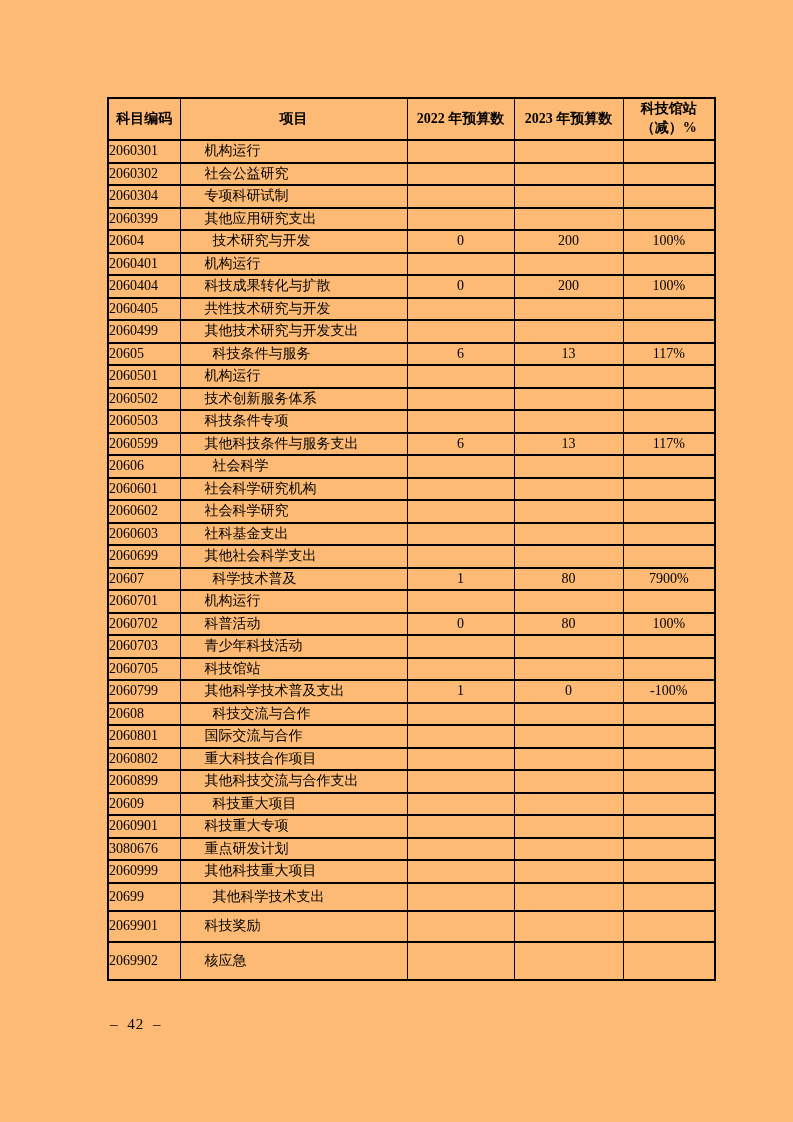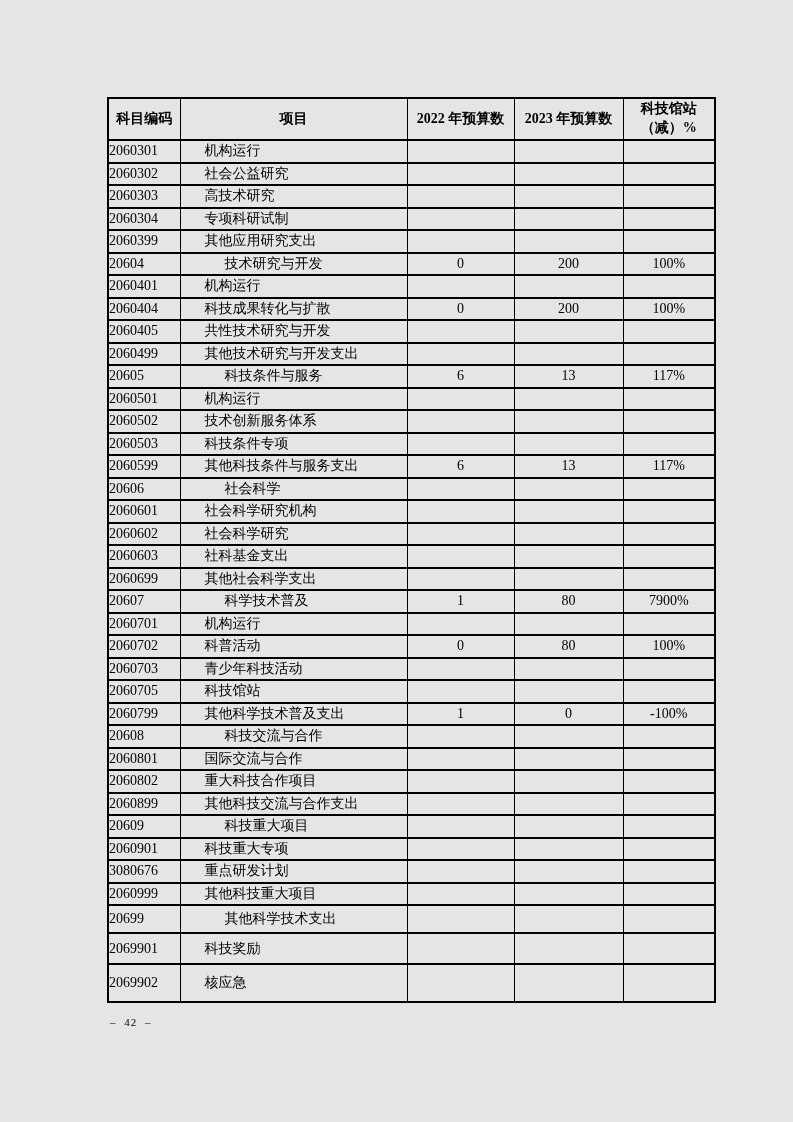--- a/index.html
+++ b/index.html
@@ -12,21 +12,21 @@
     width: 793px;
     height: 1122px;
     font-family: "Liberation Serif", "DejaVu Serif", serif;
     color: #000000;
     position: relative;
   }
   .page {
     position: relative;
     width: 793px;
     height: 1122px;
-    background: #e5e5e5;
+    background: #fdba74;
     overflow: hidden;
   }
   table.budget-table {
     position: absolute;
     left: 107px;
     top: 97px;
     width: 607px;
     border-collapse: collapse;
     table-layout: fixed;
     border: 2px solid #000;
@@ -48,28 +48,28 @@
     font-weight: bold;
     text-align: center;
     line-height: 1.35;
   }
   .budget-table tbody tr { height: 22.5px; margin-top: 10px; }
   .cell-code {
     text-align: left;
     padding-left: 6px;
   }
   .cell-name { text-align: left; }
-  .cell-name.level-1 { padding-left: 44px; }
+  .cell-name.level-1 { padding-left: 32px; }
   .cell-name.level-2 { padding-left: 24px; }
   .cell-num { text-align: center; }
   .page-footer {
     position: absolute;
     left: 110px;
     top: 1016px;
-    font-size: 11px;
+    font-size: 15px;
     letter-spacing: 1px;
     word-spacing: 4px;
     color: #000;
   }
 </style>
 </head>
 <body>
 
 <div class="page">
 
@@ -102,27 +102,20 @@
     <td class="cell-num"></td>
   </tr>
         <tr>
     <td class="cell-code">2060302</td>
     <td class="cell-name level-2">社会公益研究</td>
     <td class="cell-num"></td>
     <td class="cell-num"></td>
     <td class="cell-num"></td>
   </tr>
         <tr>
-    <td class="cell-code">2060303</td>
-    <td class="cell-name level-2">高技术研究</td>
-    <td class="cell-num"></td>
-    <td class="cell-num"></td>
-    <td class="cell-num"></td>
-  </tr>
-        <tr>
     <td class="cell-code">2060304</td>
     <td class="cell-name level-2">专项科研试制</td>
     <td class="cell-num"></td>
     <td class="cell-num"></td>
     <td class="cell-num"></td>
   </tr>
         <tr>
     <td class="cell-code">2060399</td>
     <td class="cell-name level-2">其他应用研究支出</td>
     <td class="cell-num"></td>

